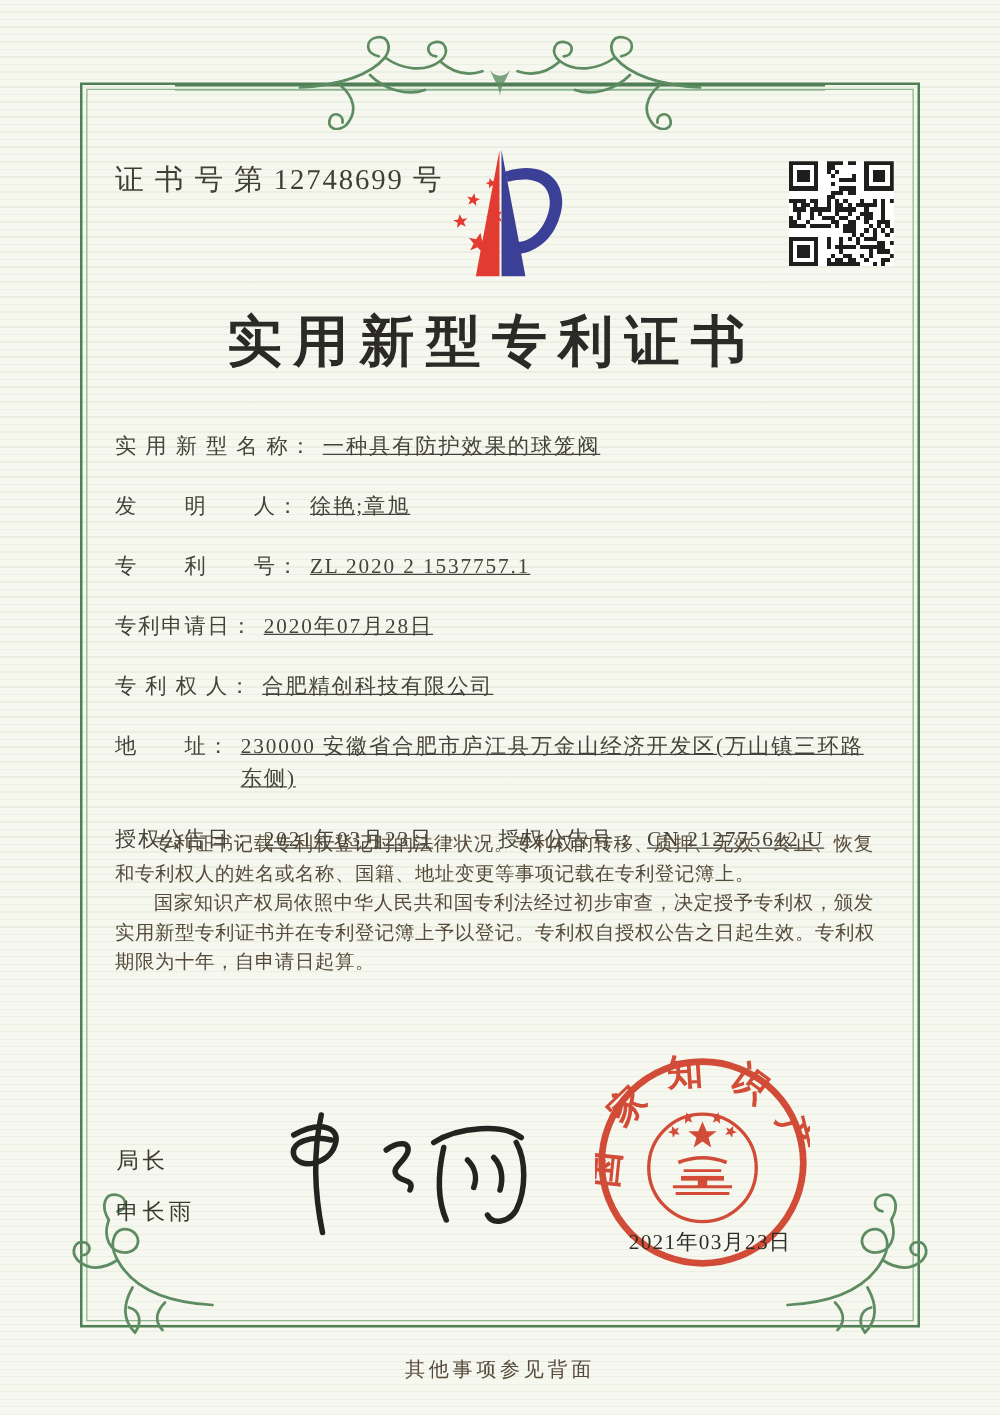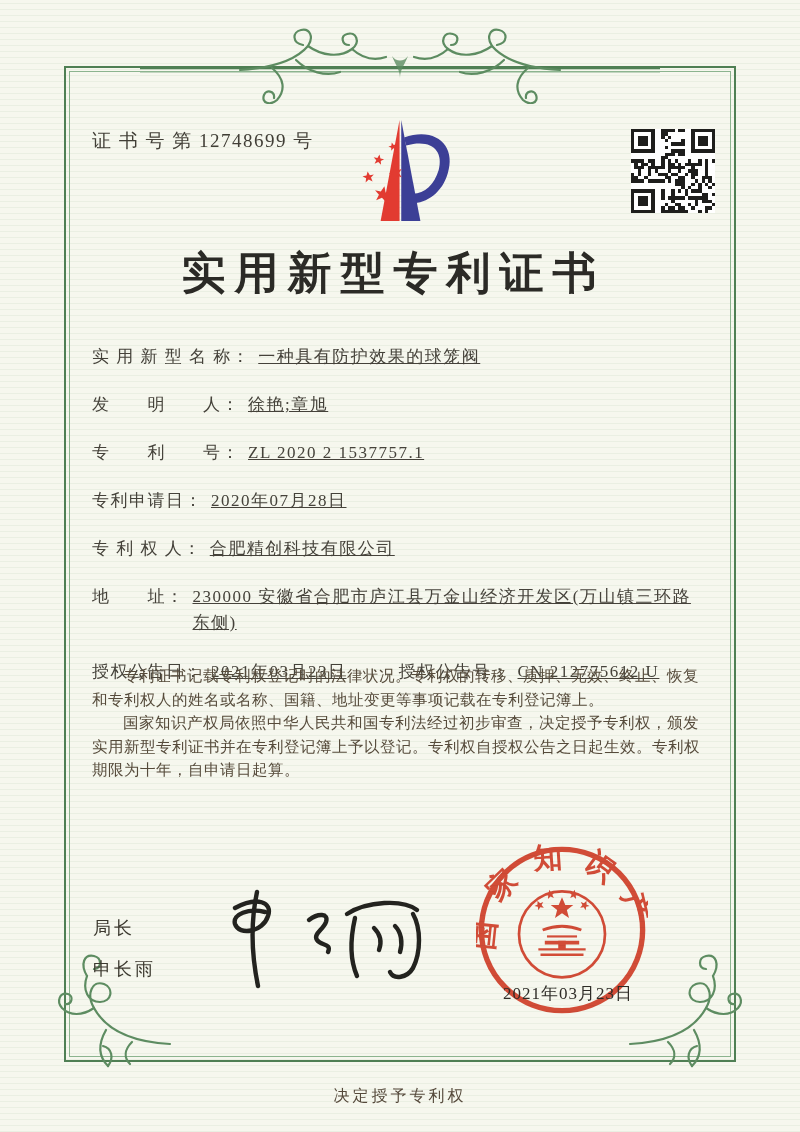--- a/index.html
+++ b/index.html
@@ -10,21 +10,21 @@
       rgba(130,170,125,0.10) 0px, rgba(130,170,125,0.10) 1px,
       transparent 1px, transparent 6px);
     font-family:"Liberation Serif","DejaVu Serif",serif;
     color:#3a372f;
   }
   .frame{position:absolute;left:64px;top:66px;width:668px;height:992px;
     border:2px solid #4f7f54;}
   .frame-inner{position:absolute;left:3px;top:3px;right:3px;bottom:3px;
     border:1px solid #8cb48f;}
   .orn{position:absolute;pointer-events:none;}
-  .cert-no{position:absolute;left:92px;top:128px;font-size:19px;letter-spacing:1.5px;color:#413e36;}
+  .cert-no{position:absolute;left:92px;top:128px;font-size:23px;letter-spacing:1.5px;color:#413e36;}
   .logo{position:absolute;left:342px;top:114px;width:116px;height:112px;}
   .qr{position:absolute;left:631px;top:129px;width:84px;height:84px;}
   .title{position:absolute;left:0;right:13px;top:244px;margin:0;text-align:center;
     font-size:44px;font-weight:700;letter-spacing:9px;color:#2b2a26;}
   .fields{position:absolute;left:92px;top:344px;width:622px;font-size:17px;
     letter-spacing:1.5px;color:#45423a;}
   .frow{line-height:25px;margin-bottom:23px;white-space:nowrap;}
   .frow .fvalue{margin-left:8px;text-decoration:underline;}
   .frow.addr{white-space:normal;}
   .frow.addr .fvalue{display:inline-block;width:505px;vertical-align:top;line-height:26px;}
@@ -380,15 +380,15 @@
       <path d="M62,80 Q80,73 98,80" fill="none" stroke-width="2.6"></path>
       <path d="M66,86 h28" fill="none" stroke-width="2"></path>
       <rect x="64" y="90" width="32" height="3.5" stroke="none"></rect>
       <rect x="76.5" y="90" width="7" height="8" stroke="none"></rect>
       <path d="M58,98 h44" fill="none" stroke-width="2.2"></path>
       <path d="M60,103 h40" fill="none" stroke-width="2.2"></path>
     </g>
   </svg>
   <div class="seal-date">2021年03月23日</div>
 
-  <div class="back-note">决定授予专利权</div>
+  <div class="back-note">其他事项参见背面</div>
 
 </div>
 
 </body></html>

